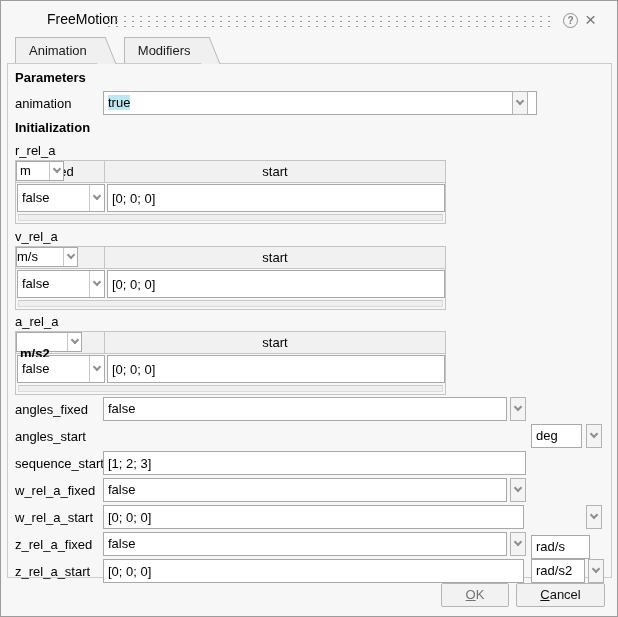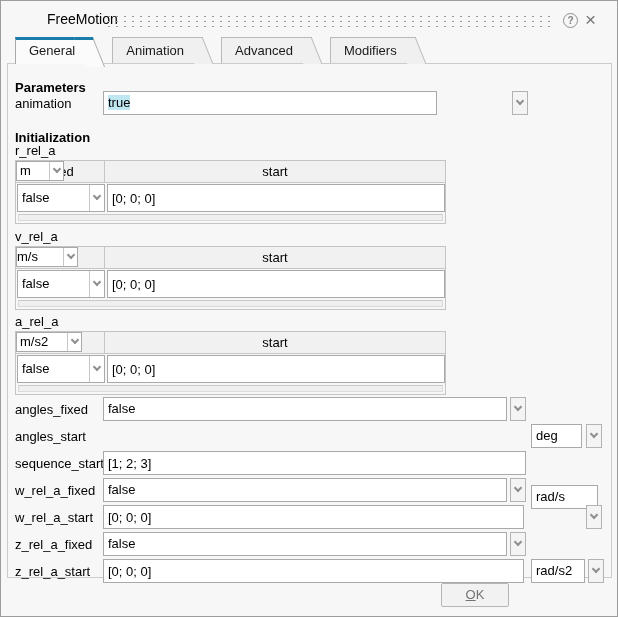--- a/index.html
+++ b/index.html
@@ -36,21 +36,21 @@
   .tab.active {
     background:#fbfbfb; border-top:3px solid #1a7ca8; border-left:1px solid #a9a9a9;
     height:27px; line-height:22px; z-index:3;
   }
   .tab.active::after {
     background:#fbfbfb; border-top:3px solid #1a7ca8; border-right:1px solid #a9a9a9;
     top:-3px; height:27px;
   }
   .pane { left:6px; top:62px; width:605px; height:515px; border:1px solid #cccccc; }
 
-  .hdr { font-weight:bold;margin-top:10px; }
+  .hdr { font-weight:bold; }
   .lbl { white-space:nowrap; }
 
   .field {
     background:#fff; border:1px solid #a9a9a9; height:24px; line-height:22px;
     padding:0 4px; overflow:hidden; white-space:nowrap;
   }
   input.field { font-family:"Liberation Sans", sans-serif; font-size:13px; color:#000; outline:none; }
   .sel { background:#bfe7f2; }
   .arrow-btn {
     width:16px; height:24px; background:#f4f4f4; border:1px solid #b3b3b3;
@@ -88,31 +88,29 @@
 <body>
 
 <div id="dialog">
 
   <div class="abs title" style="left:13px; top:10px;margin-left:33px;">FreeMotion</div>
   <div class="abs dots" style="left:104px; top:12px; width:448px; height:14px;"></div>
   <div class="abs help-circle" style="left:562px; top:12px;">?</div>
   <div class="abs close-x" style="left:584px; top:9px;">×</div>
 
   <div class="abs tabbar">
-    <div class="tab active"><span>General</span></div>
     <div class="tab"><span>Animation</span></div>
-    <div class="tab"><span>Advanced</span></div>
     <div class="tab"><span>Modifiers</span></div>
   </div>
   <div class="abs pane"></div>
 
   <div class="abs hdr" style="left:14px; top:69px;">Parameters</div>
 
   <div class="abs lbl" style="left:14px; top:95px;">animation</div>
-  <div class="abs field" style="left:102px; top:90px; width:334px;"><span class="sel">true</span></div>
+  <div class="abs field" style="left:102px; top:90px; width:434px;"><span class="sel">true</span></div>
   <div class="abs arrow-btn" style="left:511px; top:90px;">
       <span class="chev"></span>
     </div>
 
   <div class="abs hdr" style="left:14px; top:119px;">Initialization</div>
 
   <div class="abs lbl" style="left:14px; top:142px;">r_rel_a</div>
   <div class="abs vtable" style="left:14px; top:159px;">
     <div class="vhead">
       <div class="c1">fixed</div>
@@ -171,21 +169,21 @@
         <span class="txt">false</span>
         <span class="ar">
             <span class="chev"></span>
           </span>
       </div>
       <input class="abs field" style="left: 91px; top: 1px; width: 338px; height: 28px;" value="[0; 0; 0]">
     </div>
     <div class="hstrip"></div>
   </div>
   <div class="combo-attached" style="left:15px; top:331px; width:66px; height:20px; line-height:18px;">
-    <span class="txt" style="padding:0 3px;">m/s2</span>
+    <span class="txt" style="padding:12px 3px;font-weight:bold;">m/s2</span>
     <span class="ar" style="width:14px;">
         <span class="chev"></span>
       </span>
   </div>
 
   <div class="abs lbl" style="left:14px; top:401px;">angles_fixed</div>
   <div class="abs field" style="left:102px; top:396px; width:404px;"><span>false</span></div>
   <div class="abs arrow-btn" style="left:509px; top:396px;">
       <span class="chev"></span>
     </div>
@@ -200,33 +198,34 @@
   <input class="abs field" style="left: 102px; top: 450px; width: 423px;" value="[1; 2; 3]">
 
   <div class="abs lbl" style="left:14px; top:482px;">w_rel_a_fixed</div>
   <div class="abs field" style="left:102px; top:477px; width:404px;"><span>false</span></div>
   <div class="abs arrow-btn" style="left:509px; top:477px;">
       <span class="chev"></span>
     </div>
 
   <div class="abs lbl" style="left:14px; top:509px;">w_rel_a_start</div>
   <input class="abs field" style="left: 102px; top: 504px; width: 421px;" value="[0; 0; 0]">
-  <div class="abs field" style="left:530px; top:484px; width:67px;"><span>rad/s</span></div>
+  <div class="abs field" style="left:530px; top:534px; width:59px;"><span>rad/s</span></div>
   <div class="abs arrow-btn" style="left:585px; top:504px;">
       <span class="chev"></span>
     </div>
 
   <div class="abs lbl" style="left:14px; top:536px;">z_rel_a_fixed</div>
   <div class="abs field" style="left:102px; top:531px; width:404px;"><span>false</span></div>
   <div class="abs arrow-btn" style="left:509px; top:531px;">
       <span class="chev"></span>
     </div>
 
   <div class="abs lbl" style="left:14px; top:563px;">z_rel_a_start</div>
   <input class="abs field" style="left: 102px; top: 558px; width: 421px;" value="[0; 0; 0]">
   <div class="abs field" style="left:530px; top:558px; width:54px;"><span>rad/s2</span></div>
   <div class="abs arrow-btn" style="left:587px; top:558px;">
       <span class="chev"></span>
     </div>
 
   <div class="abs btn disabled" style="left:440px; top:582px; width:68px; height:24px;"><u>O</u><span>K</span></div>
+  <div class="abs btn" style="left:515px; top:582px; width:89px; height:24px;"><u>C</u><span>ancel</span></div>
 
 </div>
 
 </body></html>

